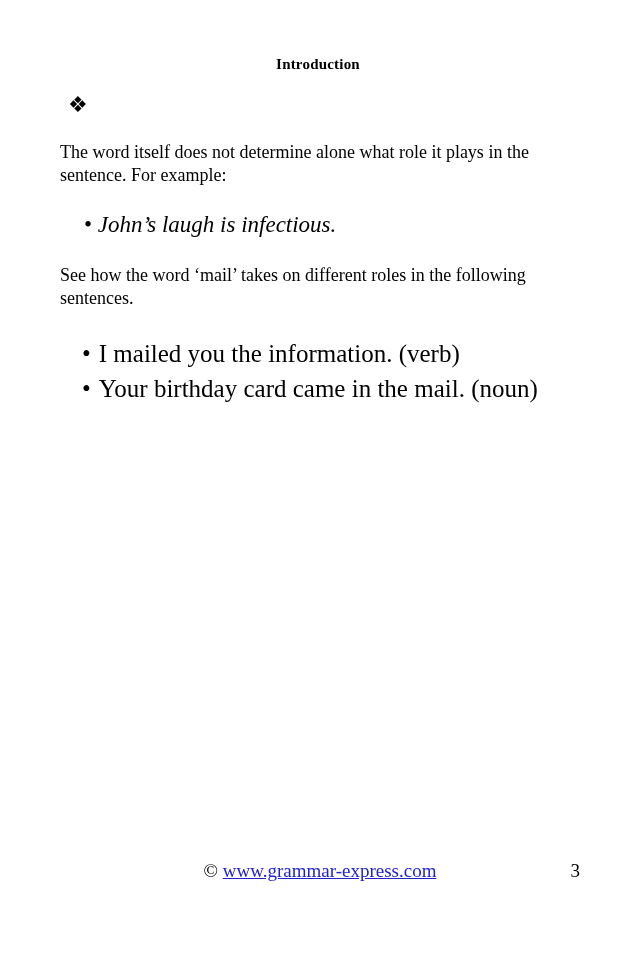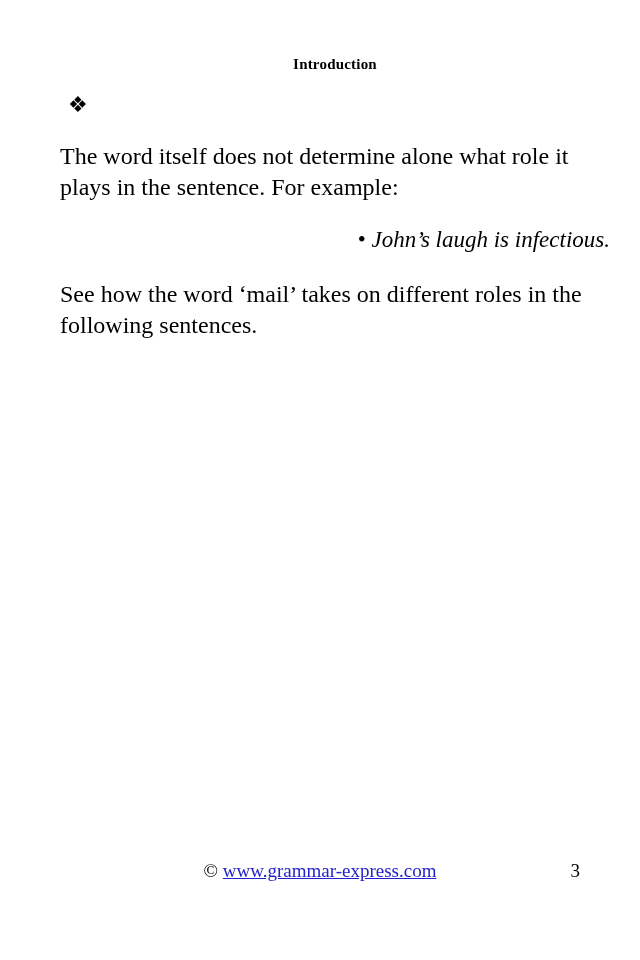--- a/index.html
+++ b/index.html
@@ -12,21 +12,21 @@
     background: #ffffff;
     font-family: "Liberation Serif", serif;
     color: #000000;
     overflow: hidden;
   }
   .page {
     position: relative;
     width: 640px;
     height: 960px;
     box-sizing: border-box;
-    padding: 56px 30px 0 60px;
+    padding: 56px 64px 0 60px;
   }
   .running-head {
     text-align: center;
     font-family: "Liberation Serif", serif;
     font-weight: bold;
     font-size: 15px;
     letter-spacing: 0.2px;
     margin: 0 0 20px 0;
   }
   .heading-row {
@@ -40,33 +40,32 @@
     line-height: 1;
     position: relative;
     top: 1px;
   }
   .heading-text {
     font-size: 26px;
     font-weight: bold;
     letter-spacing: 0.1px;
   }
   .para {
-    font-size: 24px;
+    font-size: 18px;
     line-height: 1.30;
     margin: 0 0 22px 0;
   }
   .para.tight {
     margin-bottom: 28px;
   }
   .example {
     font-size: 23px;
     font-style: italic;
     line-height: 1.30;
     margin: 0 0 24px 24px;
-    text-align: right;
   }
   .example .dot {
     font-style: normal;
   }
   .list {
     margin: 8px 0 0 22px;
     padding: 0;
     list-style: none;
   }
   .list li {
@@ -117,20 +116,28 @@
   <p class="para">The word itself does not determine alone what role it plays in the sentence. For example:</p>
 
   <div class="example">
     <span class="dot">•</span>
     <span>John’s laugh is infectious.</span>
   </div>
 
 
   <p class="para tight">See how the word ‘mail’ takes on different roles in the following sentences.</p>
 
+  <ul class="list">
+    <li>
+      <span class="dot">•</span><span>I mailed you the information. (verb)</span>
+    </li>
+    <li>
+      <span class="dot">•</span><span>Your birthday card came in the mail. (noun)</span>
+    </li>
+  </ul>
 
   <div class="footer">
     <div class="footer-center">
       <span>©</span>
       <a class="footer-link" href="#">www.grammar-express.com</a>
     </div>
     <div class="page-number">3</div>
   </div>
 
 </div>

